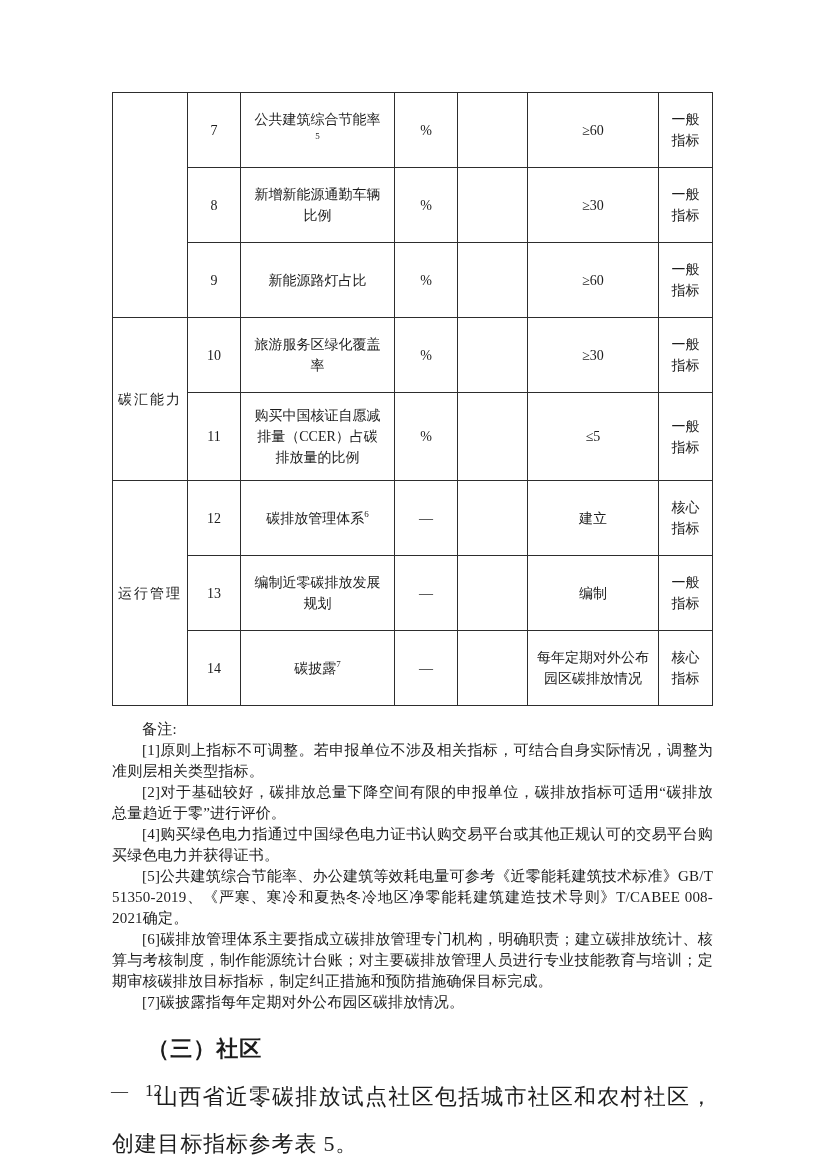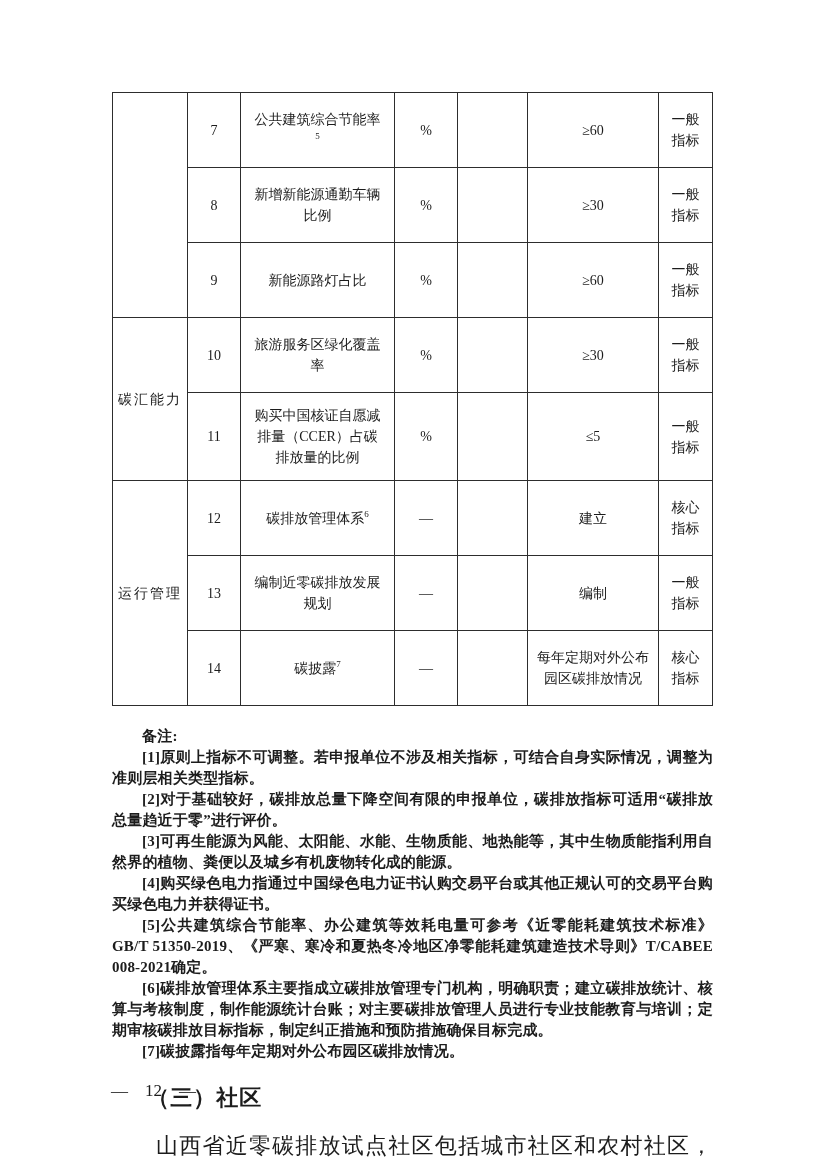--- a/index.html
+++ b/index.html
@@ -38,21 +38,21 @@
   td.tgt { padding: 2px 5px; }
   td.typ { padding: 16px 7px; line-height: 20px; }
   sup.fn { font-size: 9px; line-height: 0; vertical-align: super; }
   tr.h64 { height: 64px; }
   tr.h68 { height: 68px; }
   tr.h63 { height: 63px; }
   tr.h79 { height: 79px; }
   tr.h57 { height: 57px; }
   tr.h62 { height: 62px; }
   
-  .notes { margin-top: 20px; width: 601px; font-weight: bold; }
+  .notes { margin-top: 13px; width: 601px; }
   .note {
     font-size: 15px;
     line-height: 21px;
     text-align: justify;
     text-indent: 2em;
     letter-spacing: 0.2px;
   }
   
   .sec-heading {
     margin-top: 21px;
@@ -171,21 +171,20 @@
           <td class="tgt">每年定期对外公布园区碳排放情况</td>
           <td class="typ">核心指标</td>
         </tr>
       </tbody>
     </table>
 
     <div class="notes">
       <p class="note">备注:</p>
       <p class="note">[1]原则上指标不可调整。若申报单位不涉及相关指标，可结合自身实际情况，调整为准则层相关类型指标。</p>
       <p class="note">[2]对于基础较好，碳排放总量下降空间有限的申报单位，碳排放指标可适用“碳排放总量趋近于零”进行评价。</p>
-      <p class="note">[3]可再生能源为风能、太阳能、水能、生物质能、地热能等，其中生物质能指利用自然界的植物、粪便以及城乡有机废物转化成的能源。</p>
       <p class="note">[4]购买绿色电力指通过中国绿色电力证书认购交易平台或其他正规认可的交易平台购买绿色电力并获得证书。</p>
       <p class="note">[5]公共建筑综合节能率、办公建筑等效耗电量可参考《近零能耗建筑技术标准》GB/T 51350-2019、《严寒、寒冷和夏热冬冷地区净零能耗建筑建造技术导则》T/CABEE 008-2021确定。</p>
       <p class="note">[6]碳排放管理体系主要指成立碳排放管理专门机构，明确职责；建立碳排放统计、核算与考核制度，制作能源统计台账；对主要碳排放管理人员进行专业技能教育与培训；定期审核碳排放目标指标，制定纠正措施和预防措施确保目标完成。</p>
       <p class="note">[7]碳披露指每年定期对外公布园区碳排放情况。</p>
     </div>
 
     <h3 class="sec-heading">（三）社区</h3>
 
     <p class="sec-para">山西省近零碳排放试点社区包括城市社区和农村社区，创建目标指标参考表 5。</p>
 

